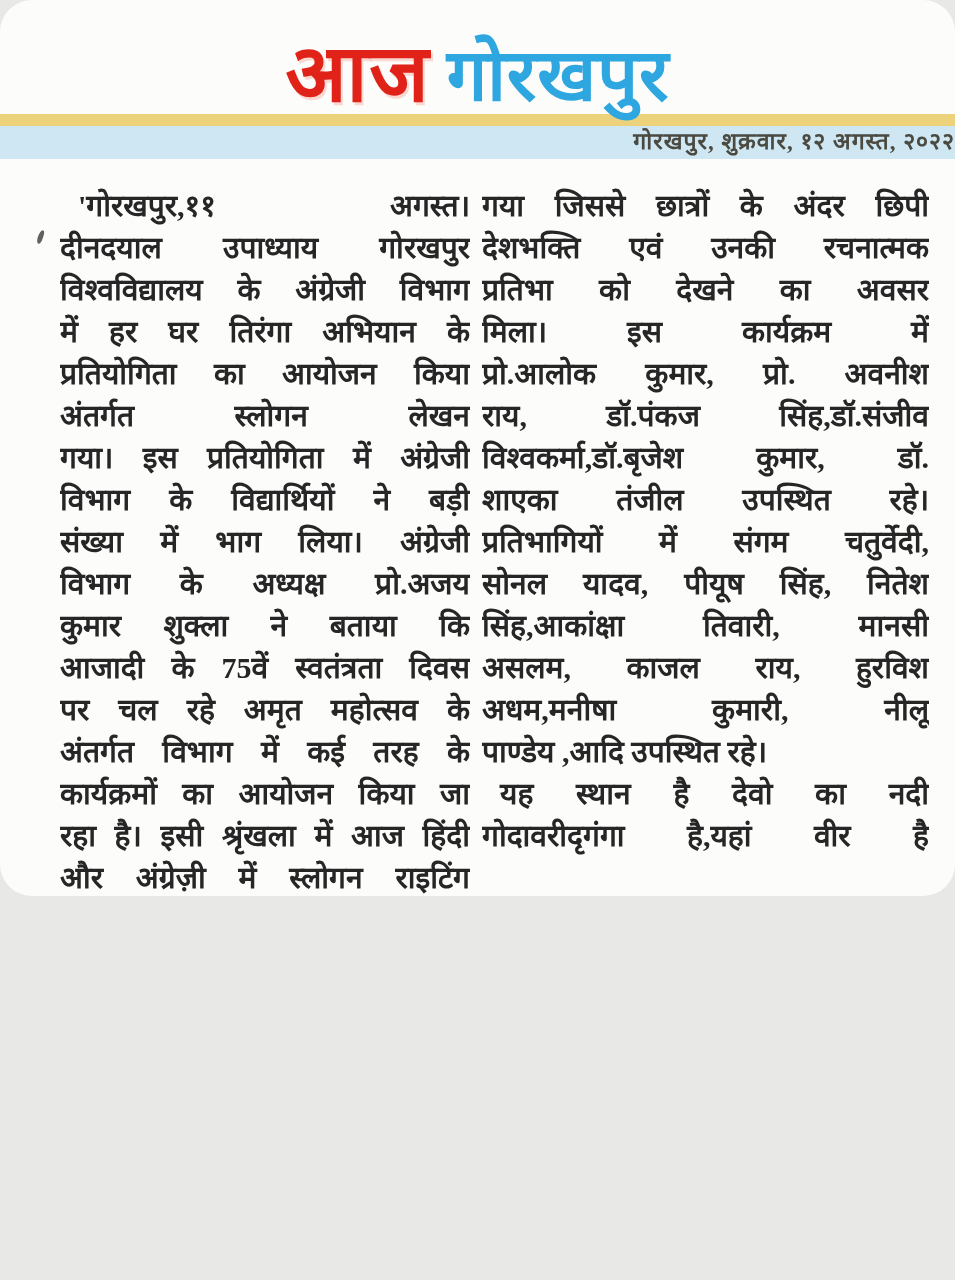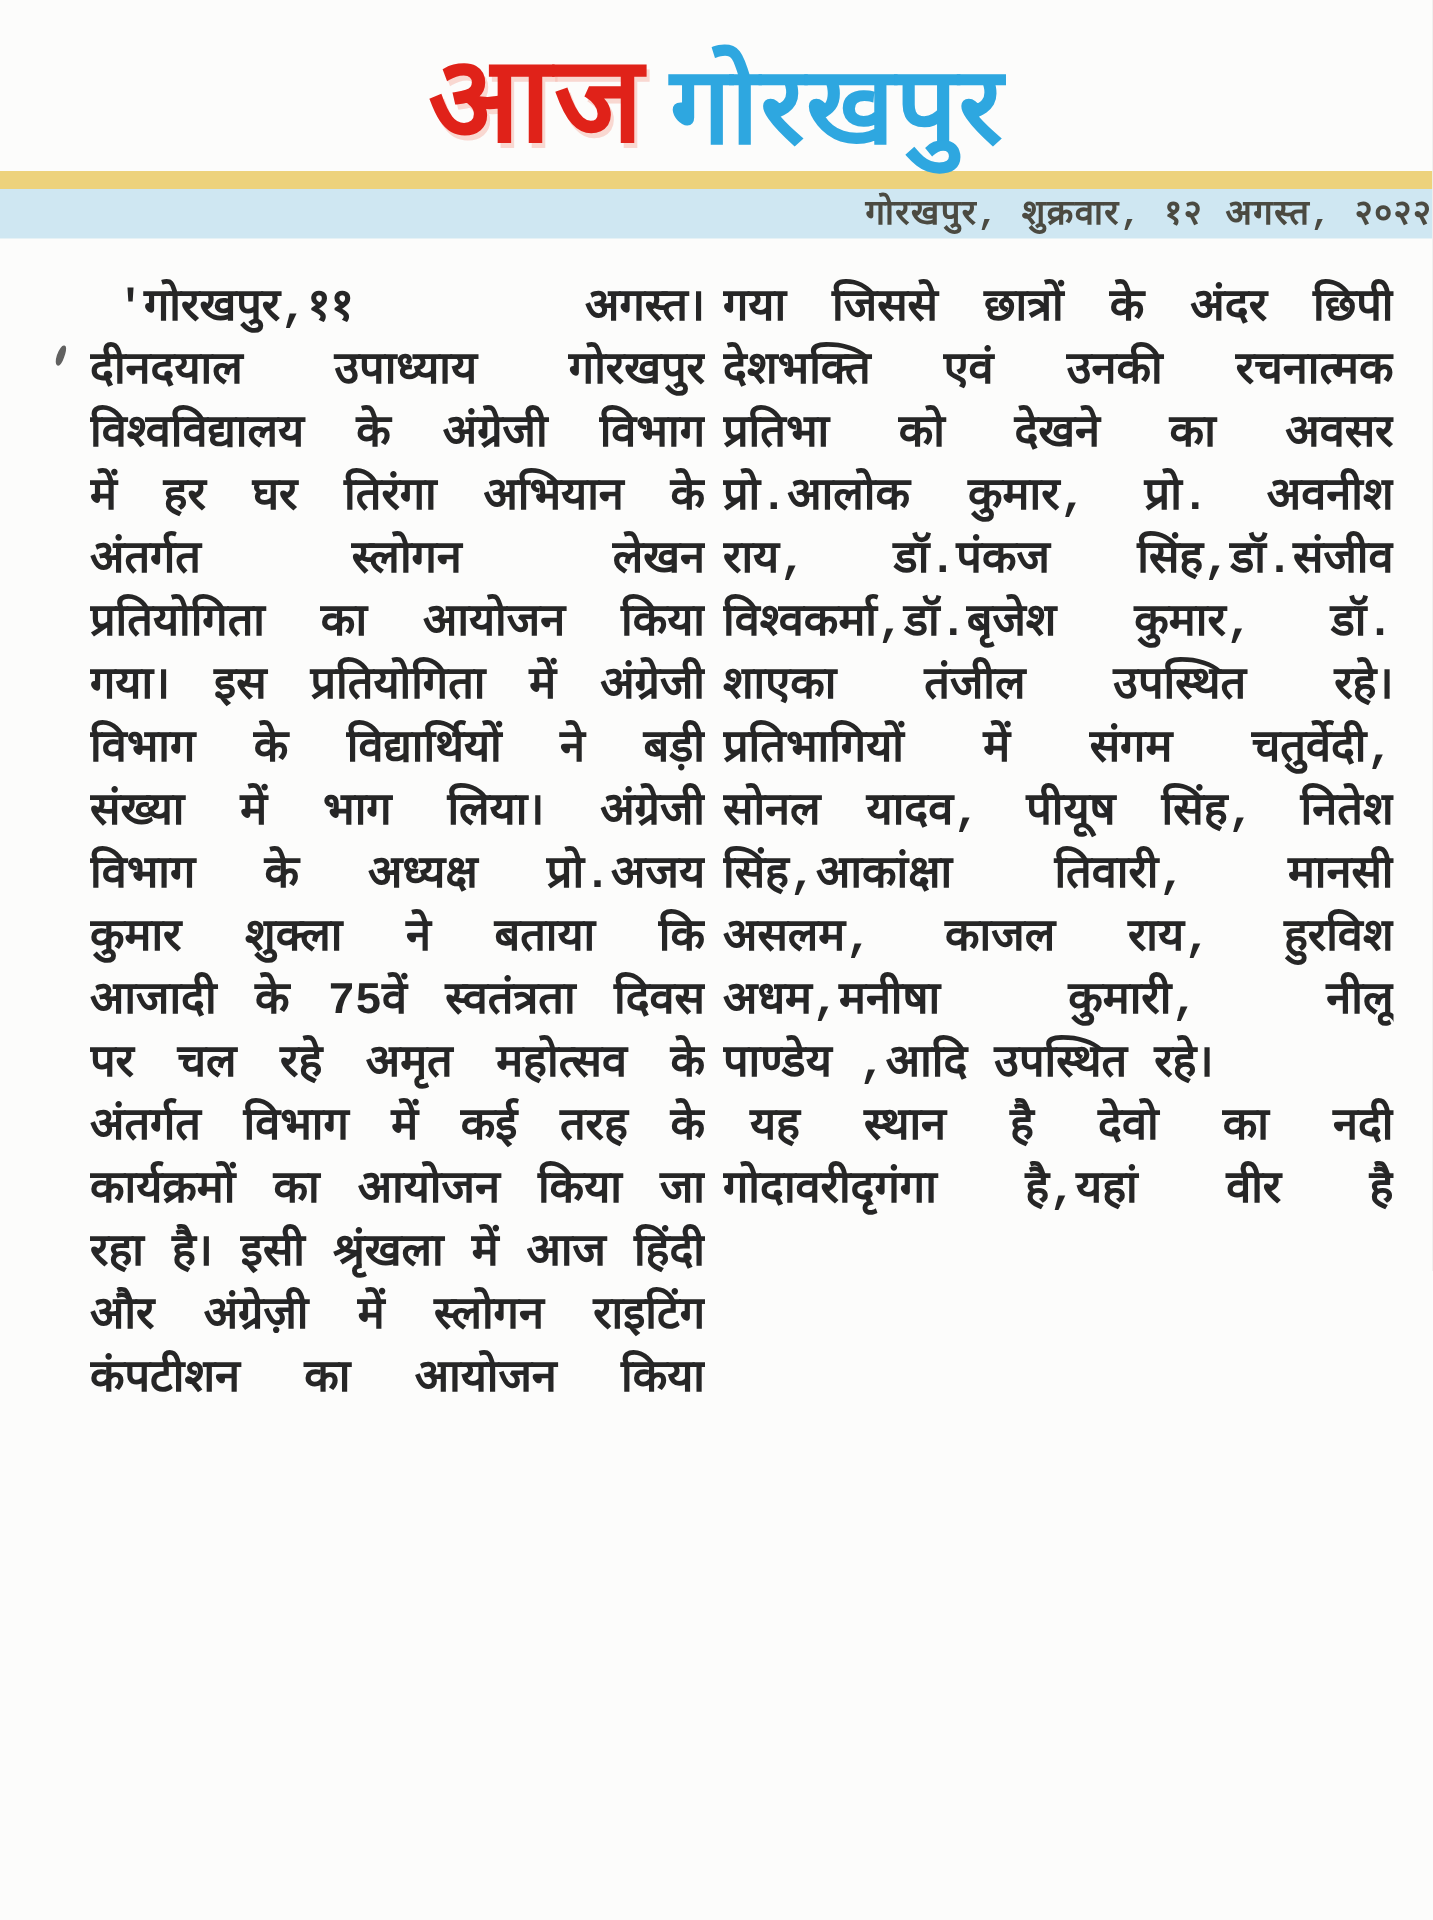--- a/index.html
+++ b/index.html
@@ -1,23 +1,24 @@
 <!DOCTYPE html>
 <html style="--page_bg: #fcfcfb; --masthead_red: #e02219; --masthead_blue: #2ea7e0; --strip_yellow: #edd27c; --strip_blue: #cfe7f2; --dateline_color: #4b4a41; --headline_color: #151515; --body_color: #262626;"><head>
 <meta charset="utf-8">
 <style>
   html, body { margin: 0; padding: 0; background: #e8e8e6; }
   .page {
     position: relative;
     width: 955px;
-    height: 1280px;
+    height: 896px;
     margin: 0 auto;
     background: var(--page_bg, #fcfcfb);
     overflow: hidden;
-    font-family: Liberation Mono, monospace;
+    font-family: Liberation Serif, serif;
+    border-radius: 32px;
   }
 
   
   .masthead {
     padding-top: 10px;
     height: 104px;
     display: flex;
     align-items: flex-end;
     justify-content: center;
     gap: 16px;
@@ -123,39 +124,40 @@
     <span class="dateline">गोरखपुर, शुक्रवार, १२ अगस्त, २०२२</span>
   </div>
 
 
   <main class="article-body">
     <div class="col">
         <div class="body-line indent">'गोरखपुर,११ अगस्त।</div>
         <div class="body-line">दीनदयाल उपाध्याय गोरखपुर</div>
         <div class="body-line">विश्वविद्यालय के अंग्रेजी विभाग</div>
         <div class="body-line">में हर घर तिरंगा अभियान के</div>
+        <div class="body-line">प्रतियोगिता का आयोजन किया</div>
         <div class="body-line">अंतर्गत स्लोगन लेखन</div>
-        <div class="body-line">प्रतियोगिता का आयोजन किया</div>
         <div class="body-line">गया। इस प्रतियोगिता में अंग्रेजी</div>
         <div class="body-line">विभाग के विद्यार्थियों ने बड़ी</div>
         <div class="body-line">संख्या में भाग लिया। अंग्रेजी</div>
         <div class="body-line">विभाग के अध्यक्ष प्रो.अजय</div>
         <div class="body-line">कुमार शुक्ला ने बताया कि</div>
         <div class="body-line">आजादी के 75वें स्वतंत्रता दिवस</div>
         <div class="body-line">पर चल रहे अमृत महोत्सव के</div>
         <div class="body-line">अंतर्गत विभाग में कई तरह के</div>
         <div class="body-line">कार्यक्रमों का आयोजन किया जा</div>
         <div class="body-line">रहा है। इसी श्रृंखला में आज हिंदी</div>
         <div class="body-line">और अंग्रेज़ी में स्लोगन राइटिंग</div>
         <div class="body-line">कंपटीशन का आयोजन किया</div>
       </div>
     <div class="col col-right">
         <div class="body-line">गया जिससे छात्रों के अंदर छिपी</div>
         <div class="body-line">देशभक्ति एवं उनकी रचनात्मक</div>
         <div class="body-line">प्रतिभा को देखने का अवसर</div>
+        <div class="body-line">मिला। इस कार्यक्रम में</div>
         <div class="body-line">प्रो.आलोक कुमार, प्रो. अवनीश</div>
         <div class="body-line">राय, डॉ.पंकज सिंह,डॉ.संजीव</div>
         <div class="body-line">विश्वकर्मा,डॉ.बृजेश कुमार, डॉ.</div>
         <div class="body-line">शाएका तंजील उपस्थित रहे।</div>
         <div class="body-line">प्रतिभागियों में संगम चतुर्वेदी,</div>
         <div class="body-line">सोनल यादव, पीयूष सिंह, नितेश</div>
         <div class="body-line">सिंह,आकांक्षा तिवारी, मानसी</div>
         <div class="body-line">असलम, काजल राय, हुरविश</div>
         <div class="body-line">अधम,मनीषा कुमारी, नीलू</div>
         <div class="body-line lastline">पाण्डेय ,आदि उपस्थित रहे।</div>

